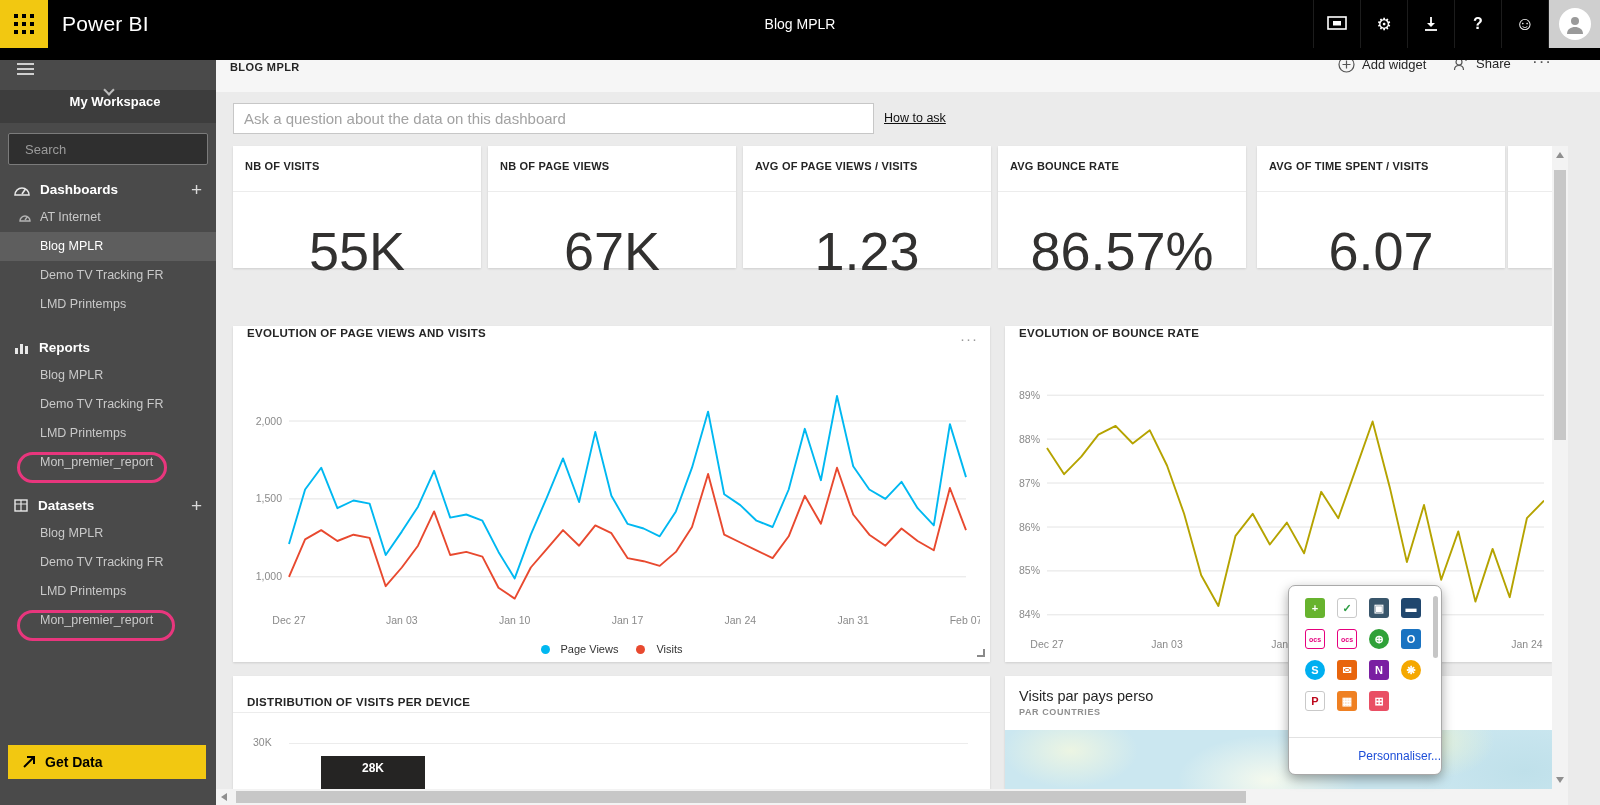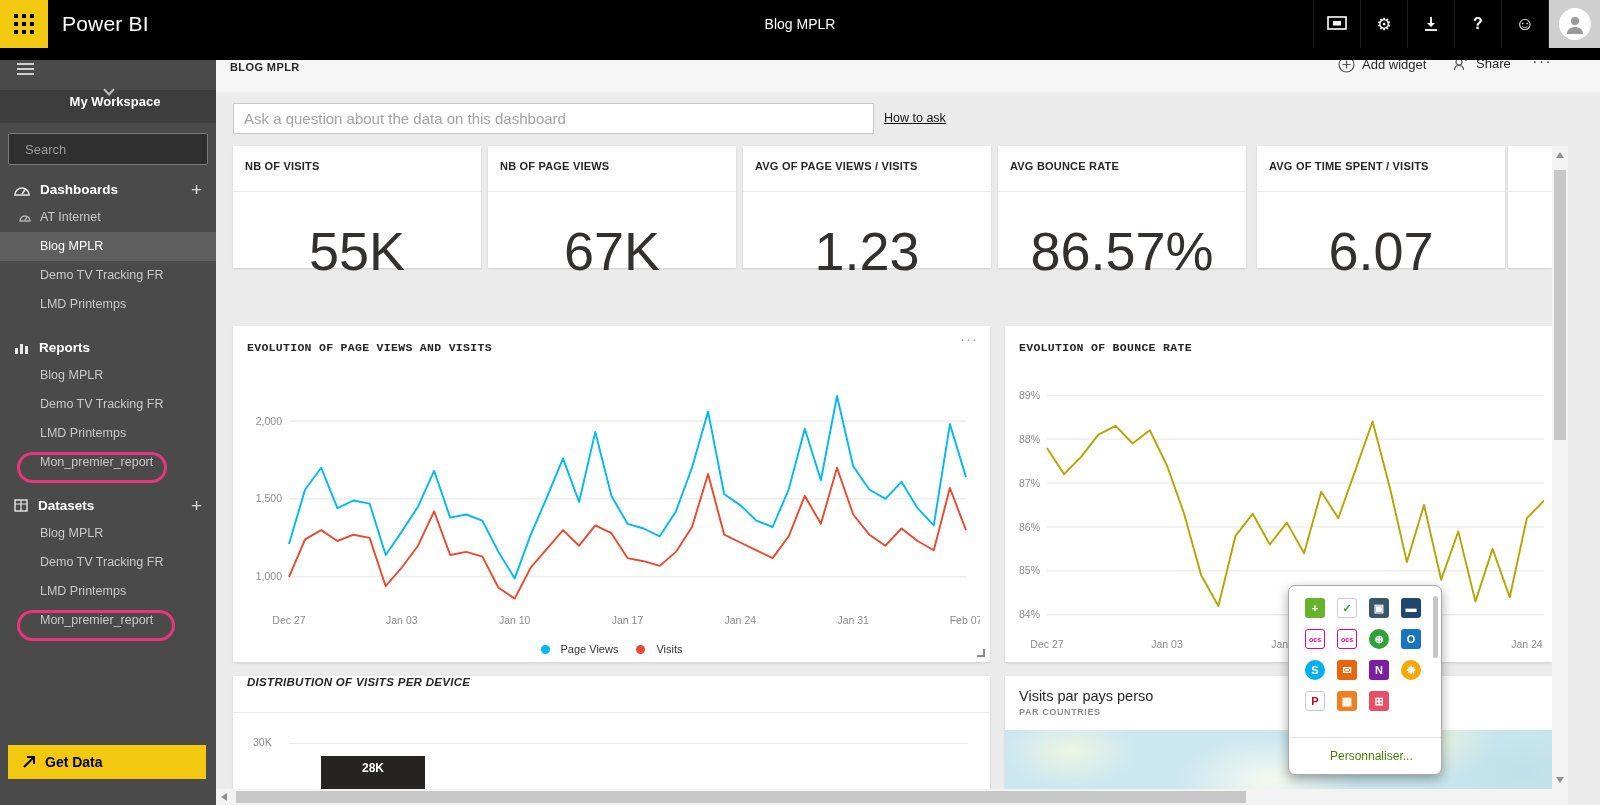--- a/index.html
+++ b/index.html
@@ -53,29 +53,29 @@
   .qa-input { position:absolute; left:233px; top:103px; width:641px; height:31px; background:#fff; border:1px solid #c7c7c7;
     font-size:15px; color:#666; padding:0 10px; font-family:"Liberation Sans",sans-serif; }
   .qa-input::placeholder { color:#a2a2a2; }
   .how-ask { position:absolute; left:884px; top:111px; font-size:12.5px; color:#111; text-decoration:underline; cursor:pointer; }
 
   .card { position:absolute; background:#fff; box-shadow:0 1px 2px rgba(0,0,0,.12); }
   .kpi-card { top:146px; width:248px; height:122px; cursor:pointer; }
   .kpi-head { height:46px; padding:14px 12px 0; border-bottom:1px solid #ececec; font-size:11px; font-weight:bold; color:#252525; letter-spacing:.2px; }
   .kpi-val { height:118px; display:flex; align-items:center; justify-content:center; font-size:54px; font-weight:200; color:#323130; }
 
-  .card-head { padding:15px 14px 0; font-size:11.5px; font-weight:bold; color:#252525; letter-spacing:.3px;font-family:Liberation Mono, monospace; }
+  .card-head { padding:1px 14px 0; font-size:11.5px; font-weight:bold; color:#252525; letter-spacing:.3px; }
   .card-menu { position:absolute; right:12px; top:4px; color:#9a9a9a; font-size:15px; letter-spacing:1px; cursor:pointer; }
   svg text { font-family:"Liberation Sans", sans-serif; }
   .legend { position:absolute; left:0; right:0; bottom:7px; display:flex; justify-content:center; gap:18px; font-size:11px; color:#333; }
   .legend-item { display:flex; align-items:center; gap:11px; }
   .legend-dot { width:9px; height:9px; border-radius:50%; }
   .resize-corner { position:absolute; right:5px; bottom:5px; width:8px; height:8px; border-right:2px solid #8a8a8a; border-bottom:2px solid #8a8a8a; cursor:nwse-resize; }
 
-  .card-head-line { height:37px; padding:0 14px 0; border-bottom:1px solid #ececec; font-size:11.5px; font-weight:bold; color:#252525; letter-spacing:.3px;font-style:italic; }
+  .card-head-line { height:37px; padding:20px 14px 0; border-bottom:1px solid #ececec; font-size:11.5px; font-weight:bold; color:#252525; letter-spacing:.3px; }
   .ytick-30k { position:absolute; left:20px; top:60px; font-size:10.5px; color:#8a8a8a; }
   .gridline-30k { position:absolute; left:56px; right:22px; top:67px; border-top:1px solid #ececec; }
   .bar-dark { position:absolute; left:88px; top:80px; width:104px; height:40px; background:#252423; color:#fff;
     text-align:center; font-size:12px; font-weight:bold; padding-top:5px; }
 
   .map-title { padding:12px 14px 0; font-size:14.5px; color:#252525; }
   .map-sub { padding:3px 14px 0; font-size:9px; font-weight:bold; color:#8f8f8f; letter-spacing:.6px; }
   .map-area { position:absolute; left:0; right:0; top:54px; bottom:0;
     background:
       radial-gradient(90px 50px at 12% 35%, #ecf5e3 0%, rgba(236,245,227,0) 75%),
@@ -85,21 +85,21 @@
       #cbe7f0; }
 
   
   .popup { position:absolute; left:1288px; top:585px; width:154px; height:190px; background:#fff; border:1px solid #a9a9a9;
     border-radius:7px; box-shadow:0 4px 12px rgba(0,0,0,.35); z-index:60; }
   .pop-grid { display:grid; grid-template-columns:repeat(4,1fr); row-gap:11px; padding:12px 14px 0 10px; justify-items:center; }
   .pop-icon { width:20px; height:20px; border-radius:3px; display:flex; align-items:center; justify-content:center;
     color:#fff; font-size:11px; font-weight:bold; cursor:pointer; line-height:1; }
   .pop-scroll { position:absolute; right:3px; top:10px; width:5px; height:62px; background:#c6c6c6; border-radius:3px; cursor:pointer; }
   .pop-divider { position:absolute; left:0; right:0; bottom:36px; border-top:1px solid #e2e2e2; }
-  .pop-link { position:absolute; left:0; right:0; bottom:11px; text-align:left; font-size:12px; color:#4d7c0f; cursor:pointer;padding-left:41px; }
+  .pop-link { position:absolute; left:0; right:0; bottom:11px; text-align:right; font-size:12px; color:#1d4ed8; cursor:pointer; }
 
   
   .vscroll { position:absolute; left:1552px; top:146px; width:16px; height:643px; background:#f3f3f3; z-index:30; }
   .vscroll .thumb { position:absolute; left:2px; top:24px; width:12px; height:270px; background:#c7c7c7; cursor:pointer; }
   .hscroll { position:absolute; left:216px; top:789px; width:1352px; height:16px; background:#f3f3f3; z-index:30; }
   .hscroll .thumb { position:absolute; left:20px; top:2px; width:1010px; height:12px; background:#c7c7c7; cursor:pointer; }
   .arr { position:absolute; width:0; height:0; cursor:pointer; }
   .arr.up    { left:4px; top:6px;  border-left:4px solid transparent; border-right:4px solid transparent; border-bottom:6px solid #8f8f8f; }
   .arr.down  { left:4px; bottom:6px; border-left:4px solid transparent; border-right:4px solid transparent; border-top:6px solid #8f8f8f; }
   .arr.left  { left:5px; top:4px;  border-top:4px solid transparent; border-bottom:4px solid transparent; border-right:6px solid #8f8f8f; }

